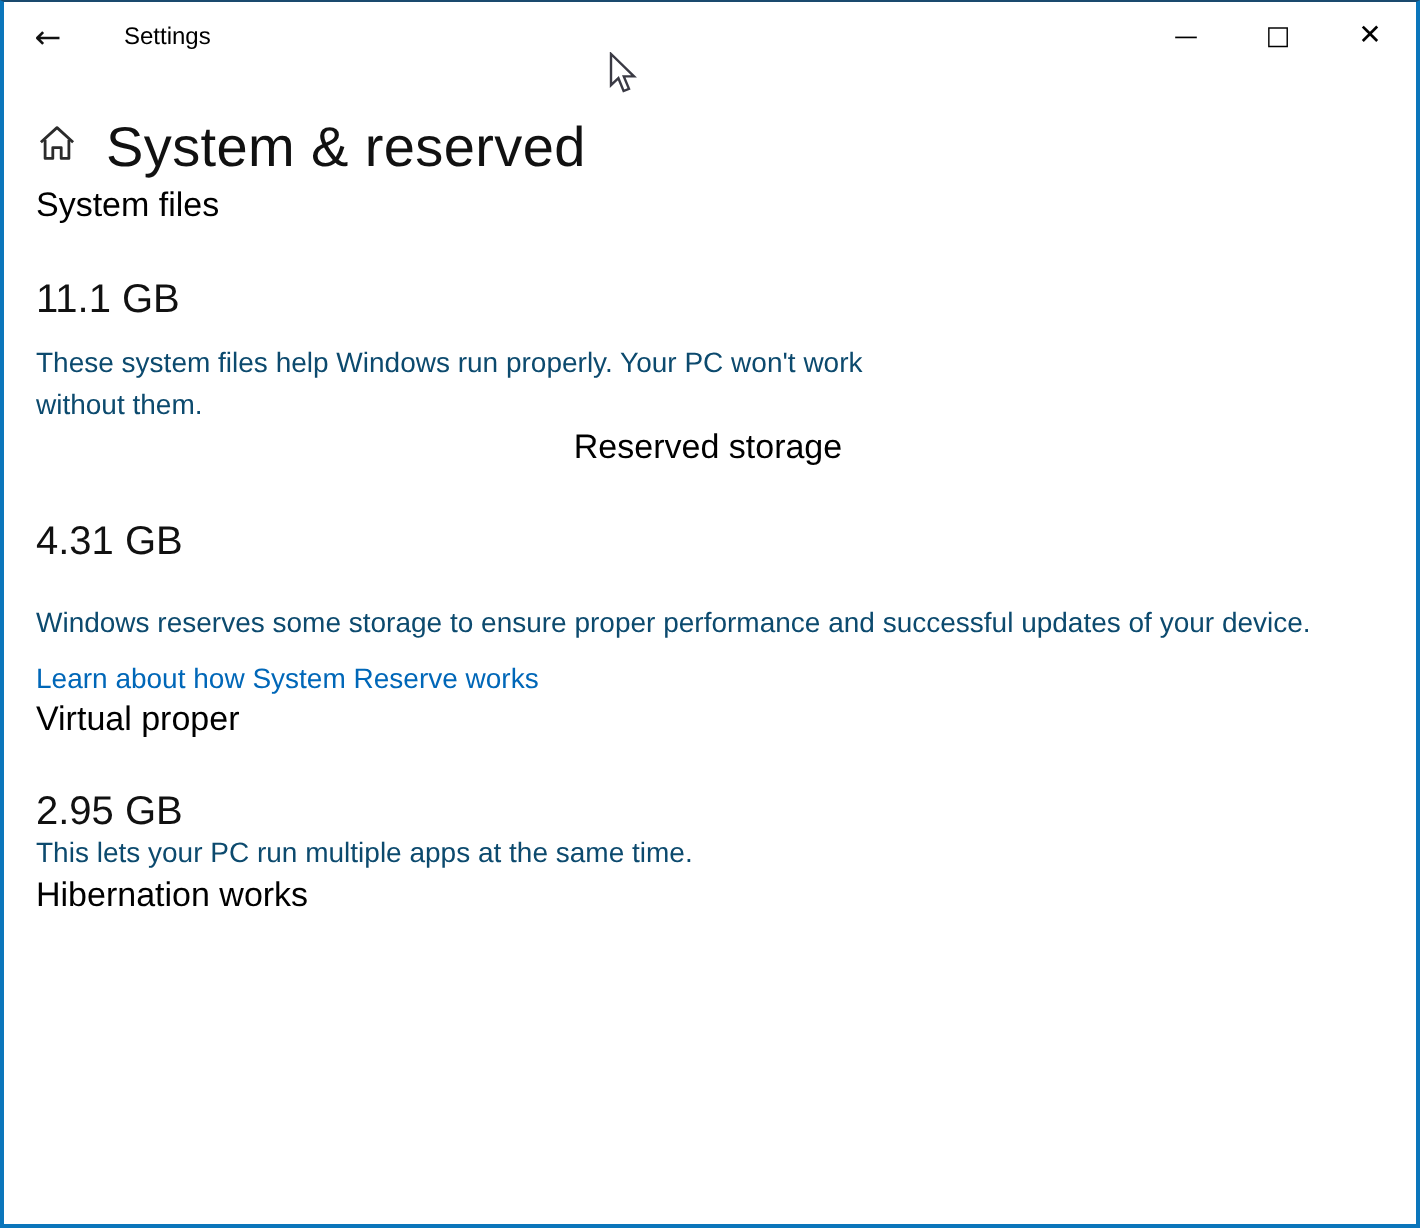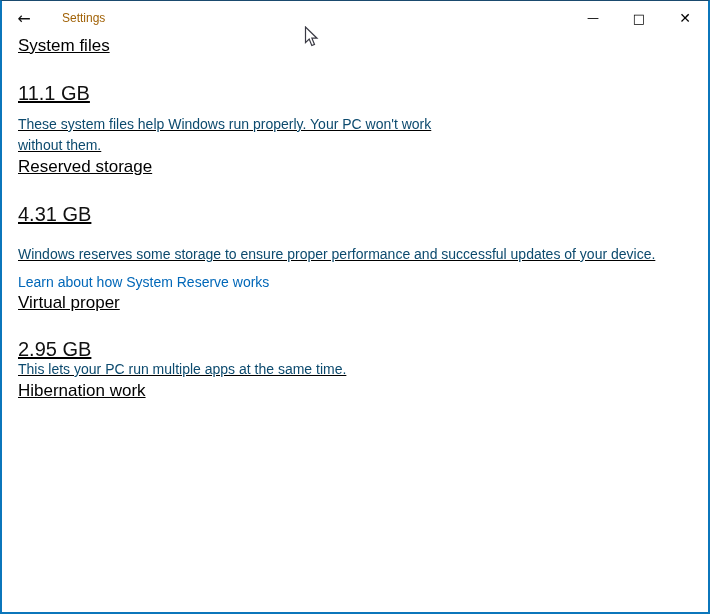--- a/index.html
+++ b/index.html
@@ -18,48 +18,48 @@
     overflow: hidden;
   }
   
   .titlebar { height: 34px; display: flex; align-items: stretch; }
   .back-btn {
     width: 44px; border: none; background: transparent; padding: 0;
     font-size: 16px; color: #111; cursor: default;
     display: flex; align-items: center; justify-content: center;
     font-family: "DejaVu Sans", sans-serif;
   }
-  .tb-title { font-size: 12px; color: #a16207; margin-left: 16px; align-self: center; }
+  .tb-title { font-size: 12px; color: #000000; margin-left: 16px; align-self: center; }
   .tb-controls { margin-left: auto; display: flex; }
   .tb-controls button {
     width: 46px; border: none; background: transparent; padding: 0;
     display: flex; align-items: center; justify-content: center;
     color: #000; font-family: "DejaVu Sans", sans-serif; cursor: default;
   }
   .btn-min { font-size: 12px; }
   .btn-max { font-size: 13px; }
   .btn-close { font-size: 14px; }
   
   .content { padding: 0 18px 0 16px; }
   .page-header { display: flex; align-items: center; gap: 14px; margin-top: 21px; height: 36px; }
   .home-icon { flex: 0 0 auto; }
   h1.page-title { margin: 0; font-size: 28px; font-weight: 300; color: #111; letter-spacing: 0.2px; }
-  section { margin: 0; text-decoration: underline; }
+  section { margin: 0; }
   h2.sec-heading { margin: 0; font-size: 17px; font-weight: 400; color: #000; line-height: 22px; }
   .val { font-size: 20px; line-height: 20px; color: #111; }
   .desc { margin: 0; font-size: 14px; line-height: 21px; color: #0c4a6e; white-space: pre-line; }
   .link {
     display: inline-block; font-size: 14px; line-height: 20px;
     color: #0067b8; text-decoration: none; cursor: pointer;
   }
   
   .mt-h1 { margin-top: 35px; }
   .mt-v1 { margin-top: 26px; }
   .mt-d1 { margin-top: 11px; }
-  .mt-h2 { margin-top: 29px; }
+  .mt-h2 { margin-top: 29px; text-align: center; }
   .mt-v2 { margin-top: 26px; }
   .mt-d2 { margin-top: 20px; }
   .mt-l2 { margin-top: 7px; }
   .mt-h3 { margin-top: 44px; }
   .mt-v3 { margin-top: 25px; }
   .mt-d3 { }
   .mt-h4 { margin-top: 30px; }
   
   .cursor { position: absolute; left: 302px; top: 25px; pointer-events: none; }
 </style>
@@ -81,20 +81,29 @@
         <span>□</span>
       </button>
       <button class="btn-close">
         <span>✕</span>
       </button>
     </div>
   </div>
 
   <div class="content">
 
+    <div class="page-header">
+      <span class="home-icon">
+        <svg width="21" height="21" viewBox="0 0 24 24" fill="none" stroke="#2b2b2b" stroke-width="1.6" stroke-linejoin="round">
+          <path d="M2.8 11.6 L12 3.2 L21.2 11.6"></path>
+          <path d="M5.2 10.2 V20.8 H9.6 V14.6 H14.4 V20.8 H18.8 V10.2"></path>
+        </svg>
+      </span>
+      <h1 class="page-title">System &amp; reserved</h1>
+    </div>
 
     <section>
       <h2 class="sec-heading mt-h1">System files</h2>
       <div class="val mt-v1">11.1 GB</div>
       <p class="desc mt-d1">These system files help Windows run properly. Your PC won't work
 without them.</p>
     </section>
 
     <section>
       <h2 class="sec-heading mt-h2">Reserved storage</h2>
@@ -103,21 +112,21 @@
       <a class="link mt-l2" href="#">Learn about how System Reserve works</a>
     </section>
 
     <section>
       <h2 class="sec-heading mt-h3">Virtual proper</h2>
       <div class="val mt-v3">2.95 GB</div>
       <p class="desc mt-d3">This lets your PC run multiple apps at the same time.</p>
     </section>
 
     <section>
-      <h2 class="sec-heading mt-h4">Hibernation work</h2>
+      <h2 class="sec-heading mt-h4">Hibernation works</h2>
     </section>
 
   </div>
 
   <span class="cursor">
     <svg width="15" height="22" viewBox="0 0 15 22">
       <path d="M1.5 1 L1.5 16.6 L5.2 13.1 L7.8 19.5 L10.5 18.4 L7.9 12.2 L13 12.2 Z" fill="#ffffff" stroke="#3a3a44" stroke-width="1.2"></path>
     </svg>
   </span>
 

